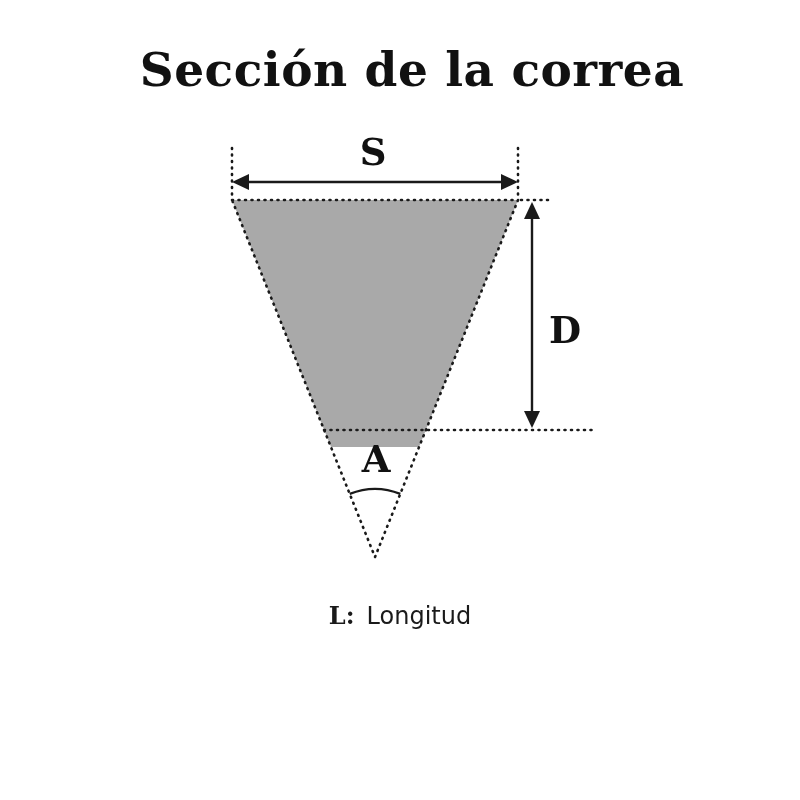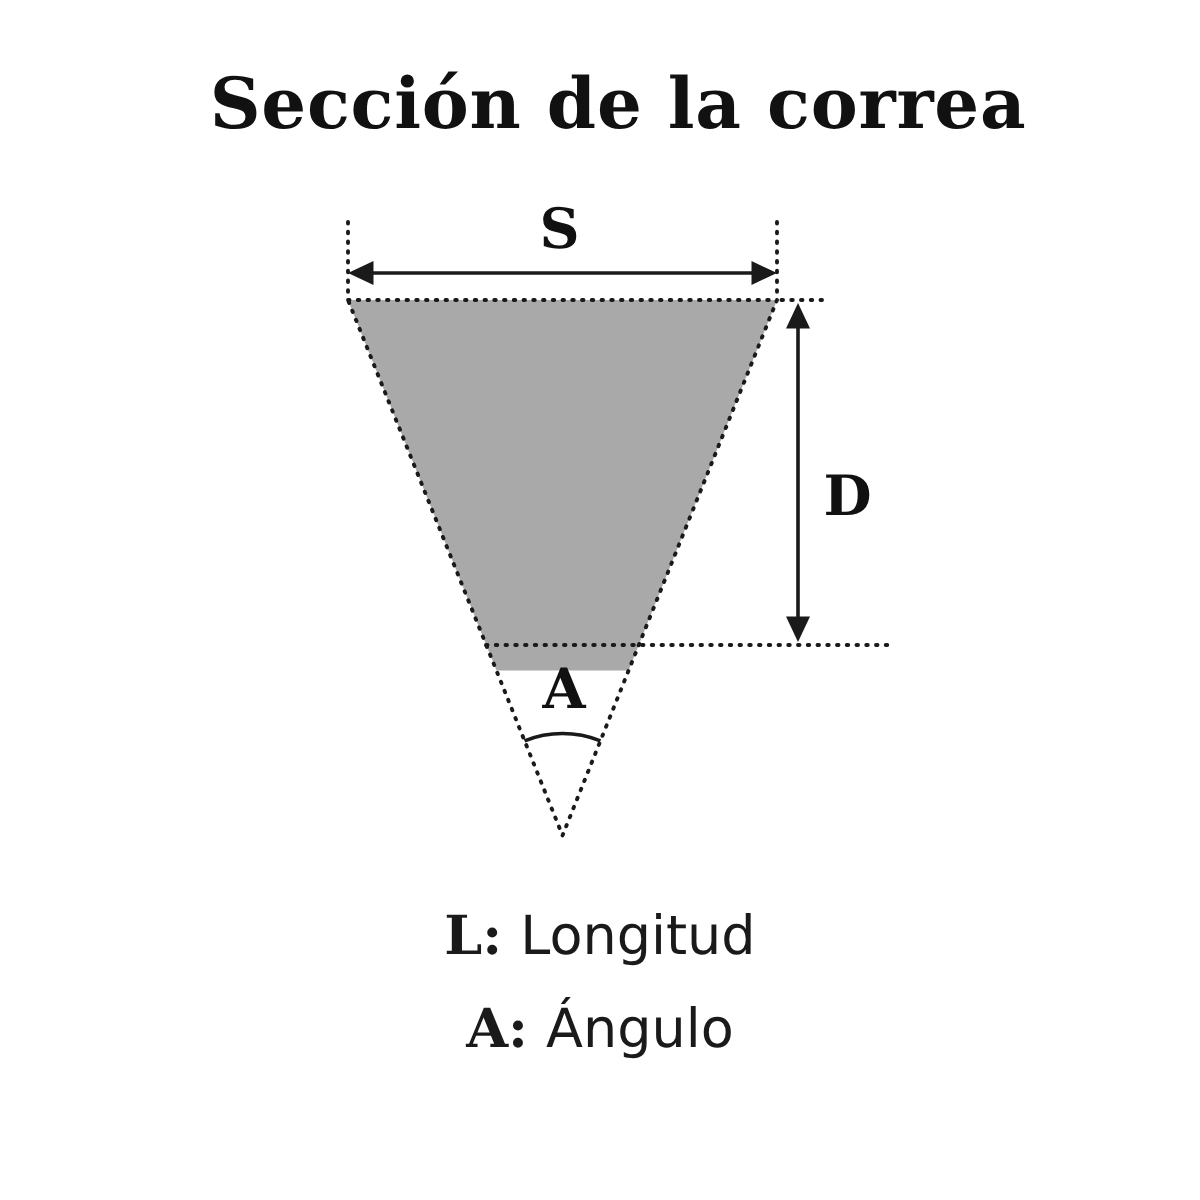--- a/index.html
+++ b/index.html
@@ -42,22 +42,22 @@
     fill:#111;
     text-anchor:middle;
   }
   .legend{
     position:absolute;
     top:594px;left:0;width:100%;
     display:flex;flex-direction:column;align-items:center;
     gap:1px;
   }
   .legend-row{
-    font-size:36px;
-    line-height:60px;
+    font-size:24px;
+    line-height:43px;
     color:#1a1a1a;
     white-space:nowrap;
   }
   .legend-key{
     font-family:"DejaVu Serif", serif;
     font-weight:bold;
     margin-right:12px;
   }
   .legend-value{
     font-family:"DejaVu Sans", sans-serif;
@@ -98,18 +98,15 @@
 
     <text class="dim-label" x="373" y="165">S</text>
     <text class="dim-label" x="565" y="343">D</text>
     <text class="dim-label" x="376" y="472">A</text>
   </svg>
 
   <div class="legend">
     <div class="legend-row">
       <span class="legend-key">L:</span><span class="legend-value">Longitud</span>
     </div>
-    <div class="legend-row">
-      <span class="legend-key">A:</span><span class="legend-value">Ángulo</span>
-    </div>
   </div>
 
 </div>
 
 </body></html>

